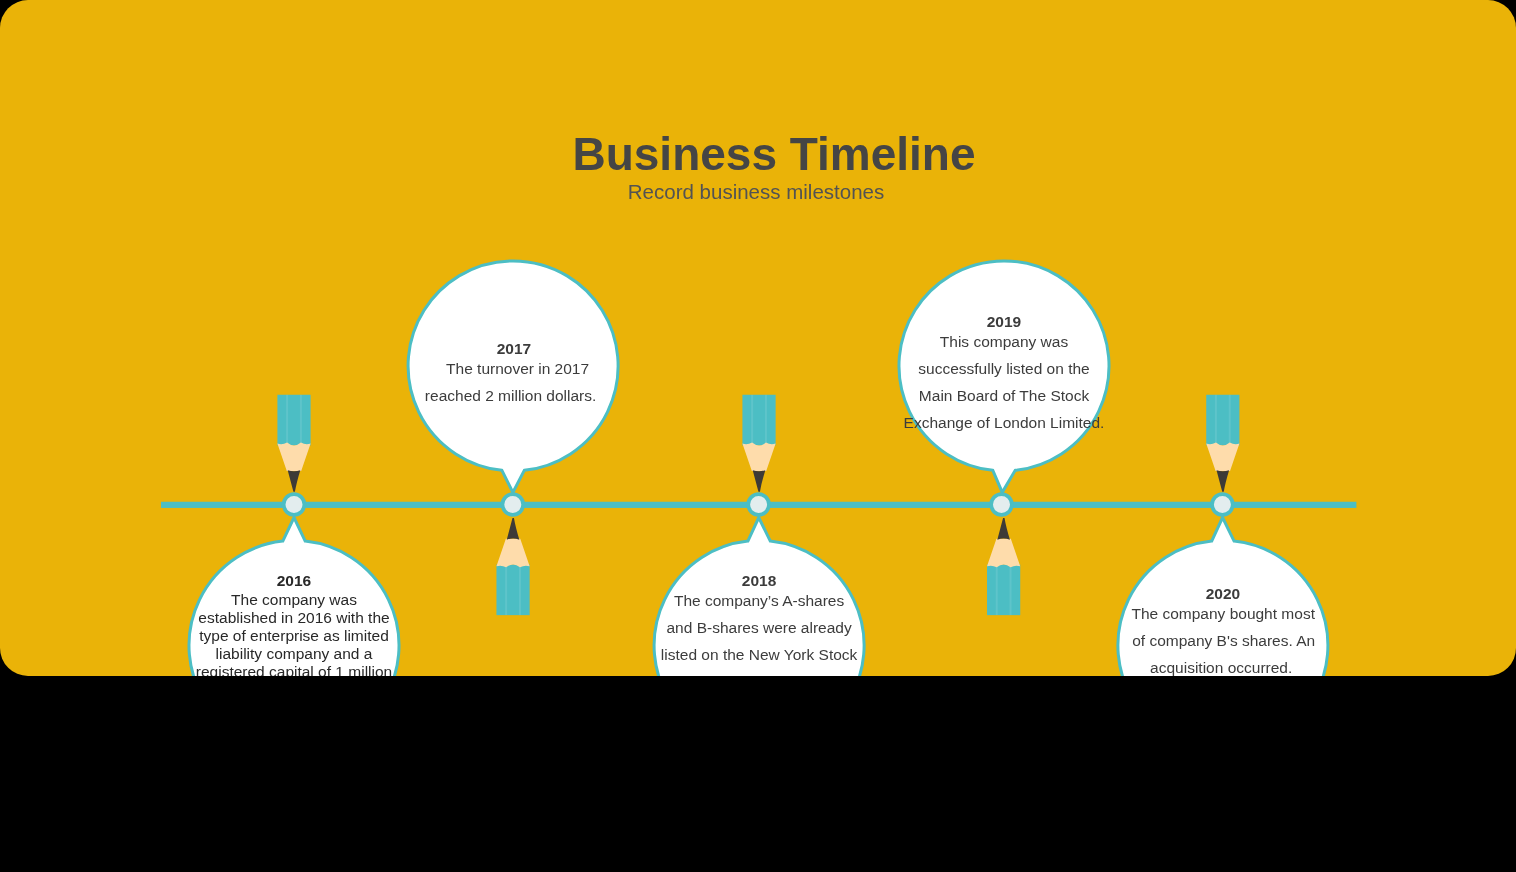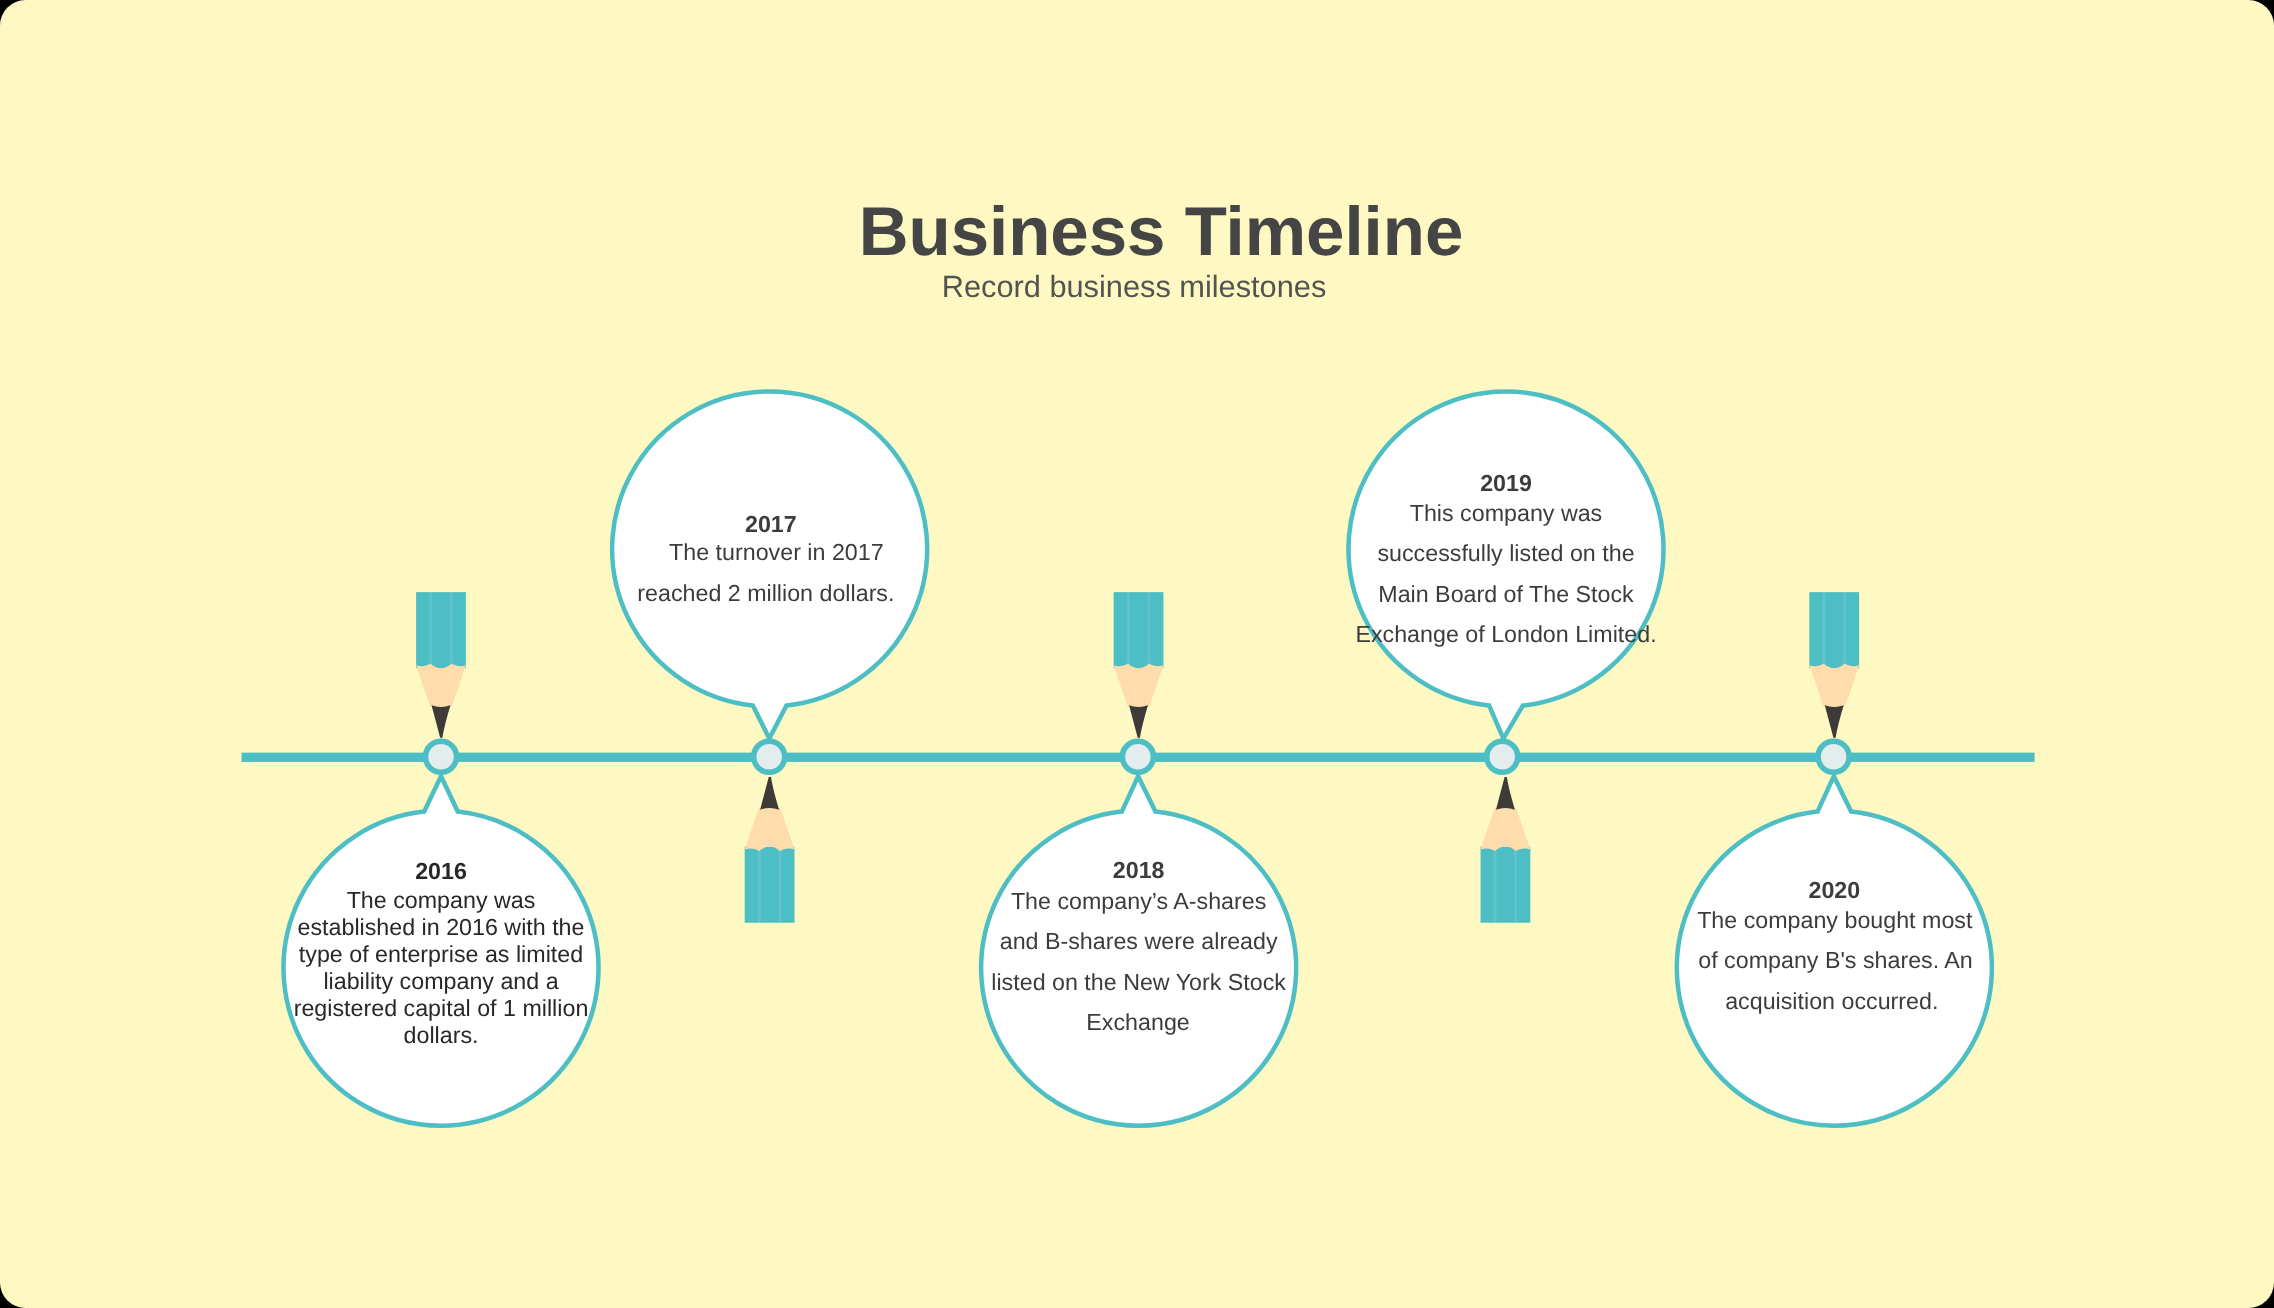--- a/index.html
+++ b/index.html
@@ -1,21 +1,21 @@
 <!DOCTYPE html>
 <html><head>
 <meta charset="utf-8">
 <title>Business Timeline</title>
 <style>
   html,body{margin:0;padding:0;background:#000;}
   body{width:1516px;height:872px;overflow:hidden;
        font-family:"Liberation Sans", sans-serif;
        -webkit-font-smoothing:antialiased;}
-  #canvas{position:relative;width:1516px;height:872px;background:#fef9c3;
-          border-radius:17px;overflow:hidden;
+  #canvas{position:relative;width:1516px;height:676px;background:#eab308;
+          border-radius:28px;overflow:hidden;
           transform:translateZ(0);will-change:transform;}
   svg.scene{position:absolute;left:0;top:0;width:1516px;height:872px;display:block;}
   .title{position:absolute;left:16px;top:131px;width:1516px;text-align:center;
          font-size:46px;line-height:46px;font-weight:bold;color:#454545;}
   .subtitle{position:absolute;left:-2px;top:181px;width:1516px;text-align:center;
             font-size:20.5px;line-height:21px;color:#535353;}
   text{ font-family:"Liberation Sans", sans-serif; -webkit-font-smoothing:antialiased; }
   *{ -webkit-font-smoothing:antialiased; }
 </style>
 </head>

